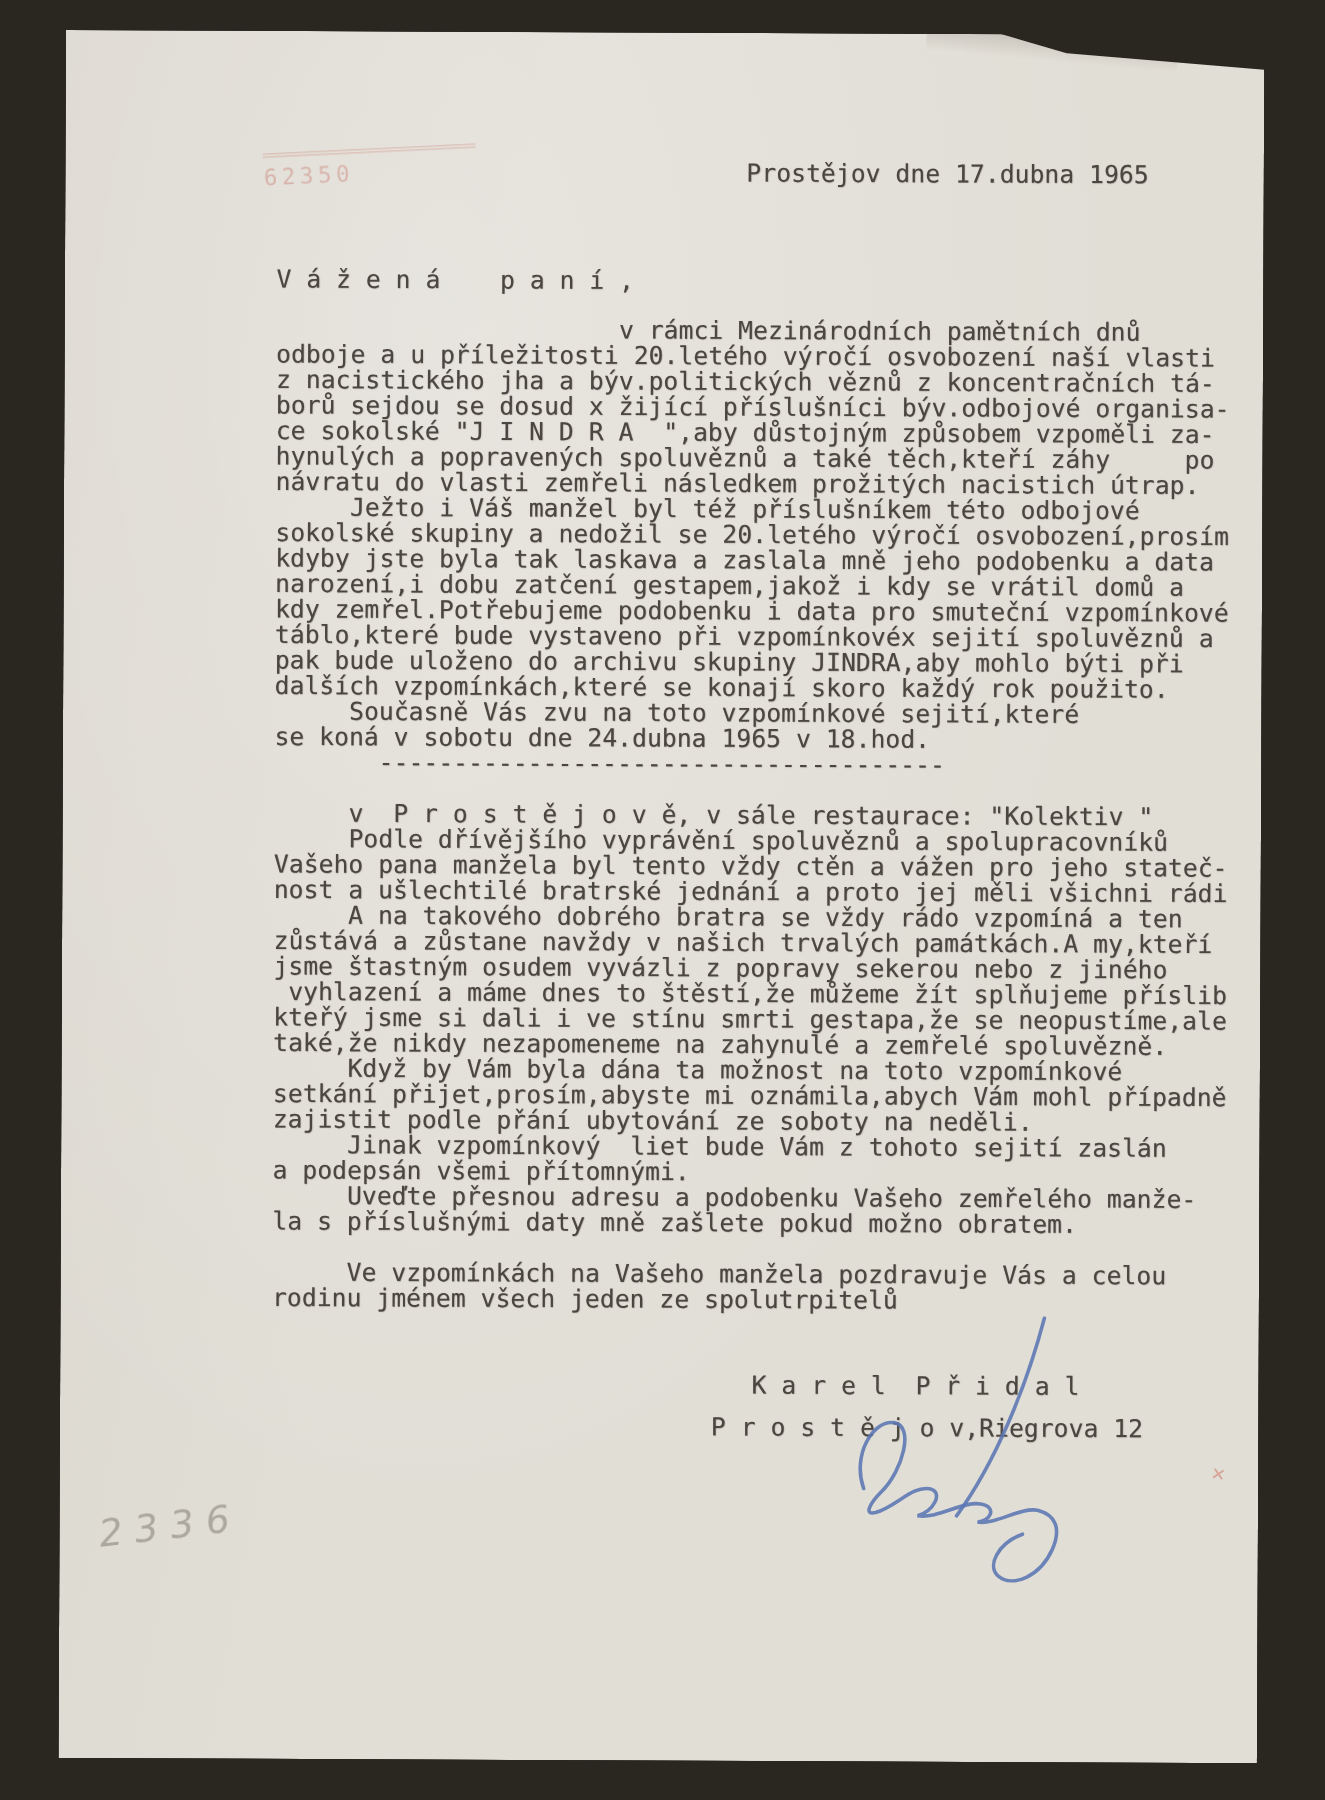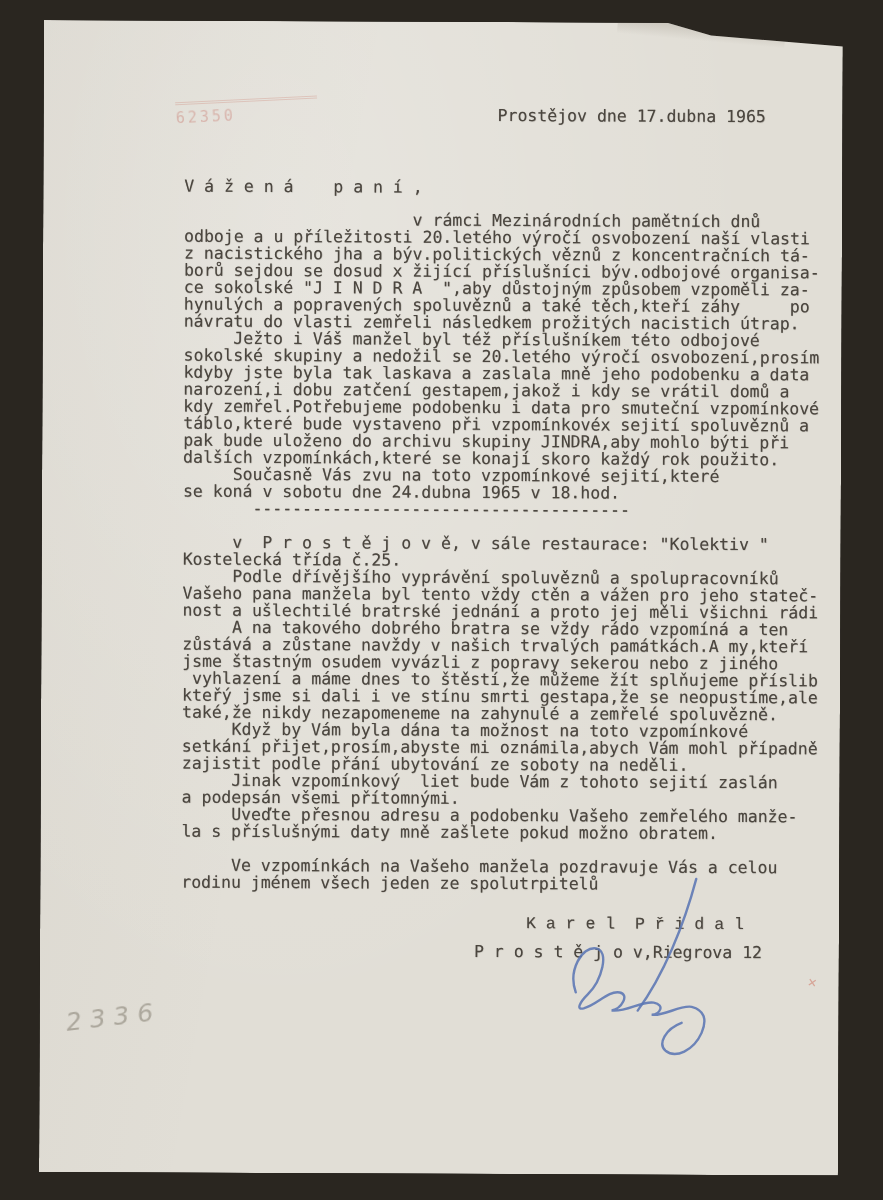--- a/index.html
+++ b/index.html
@@ -28,21 +28,21 @@
     text-shadow:0.3px 0.3px 0.7px rgba(60,54,47,.45);
     font-family:"DejaVu Sans Mono", monospace;
     white-space:pre;
   }
   .dateline { position:absolute; left:454px; top:84px; font-size:16.5px; }
   .salutation { position:absolute; left:141px; top:156px; font-size:16.5px; }
   .body-block {
     position:absolute; left:141px; top:190px; margin:0;
     font-size:16.5px; line-height:17px;
   }
-  .closing-name { position:absolute; left:486px; top:892px; font-size:16.5px;font-family:Liberation Mono, monospace; }
+  .closing-name { position:absolute; left:461px; top:892px; font-size:16.5px; }
   .closing-address { position:absolute; left:434px; top:920px; font-size:16.5px; }
   .stamp {
     position:absolute; left:132px; top:78px; width:142px;
     border-top:3px double rgba(190,85,70,.22);
     padding-top:4px;
     color:rgba(190,85,70,.32);
     font-size:15px; letter-spacing:3px;
     transform:rotate(-3deg);
     filter:blur(.5px);
     white-space:pre;
@@ -89,21 +89,20 @@
 </span><span>narození,i dobu zatčení gestapem,jakož i kdy se vrátil domů a
 </span><span>kdy zemřel.Potřebujeme podobenku i data pro smuteční vzpomínkové
 </span><span>táblo,které bude vystaveno při vzpomínkovéx sejití spoluvěznů a
 </span><span>pak bude uloženo do archivu skupiny JINDRA,aby mohlo býti při
 </span><span>dalších vzpomínkách,které se konají skoro každý rok použito.
 </span><span>     Současně Vás zvu na toto vzpomínkové sejití,které
 </span><span>se koná v sobotu dne 24.dubna 1965 v 18.hod.
 </span><span>       --------------------------------------
 </span><span>
 </span><span>     v  P r o s t ě j o v ě, v sále restaurace: "Kolektiv "
-</span><span>Kostelecká třída č.25.
 </span><span>     Podle dřívějšího vyprávění spoluvěznů a spolupracovníků
 </span><span>Vašeho pana manžela byl tento vždy ctěn a vážen pro jeho stateč-
 </span><span>nost a ušlechtilé bratrské jednání a proto jej měli všichni rádi
 </span><span>     A na takového dobrého bratra se vždy rádo vzpomíná a ten
 </span><span>zůstává a zůstane navždy v našich trvalých památkách.A my,kteří
 </span><span>jsme štastným osudem vyvázli z popravy sekerou nebo z jiného
 </span><span> vyhlazení a máme dnes to štěstí,že můžeme žít splňujeme příslib
 </span><span>kteřý jsme si dali i ve stínu smrti gestapa,že se neopustíme,ale
 </span><span>také,že nikdy nezapomeneme na zahynulé a zemřelé spoluvězně.
 </span><span>     Když by Vám byla dána ta možnost na toto vzpomínkové

